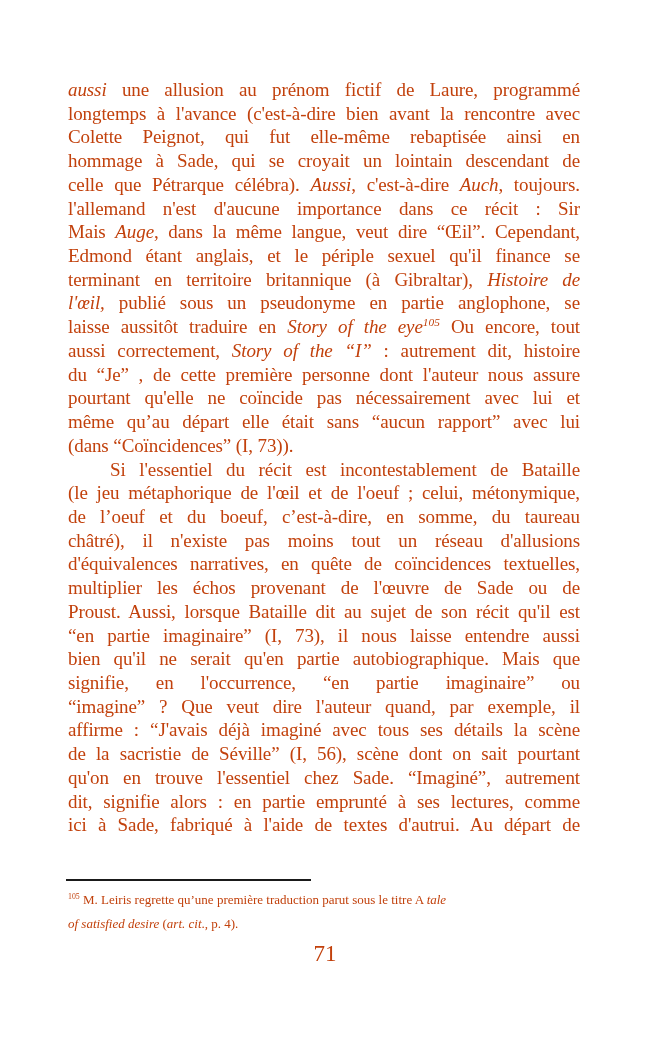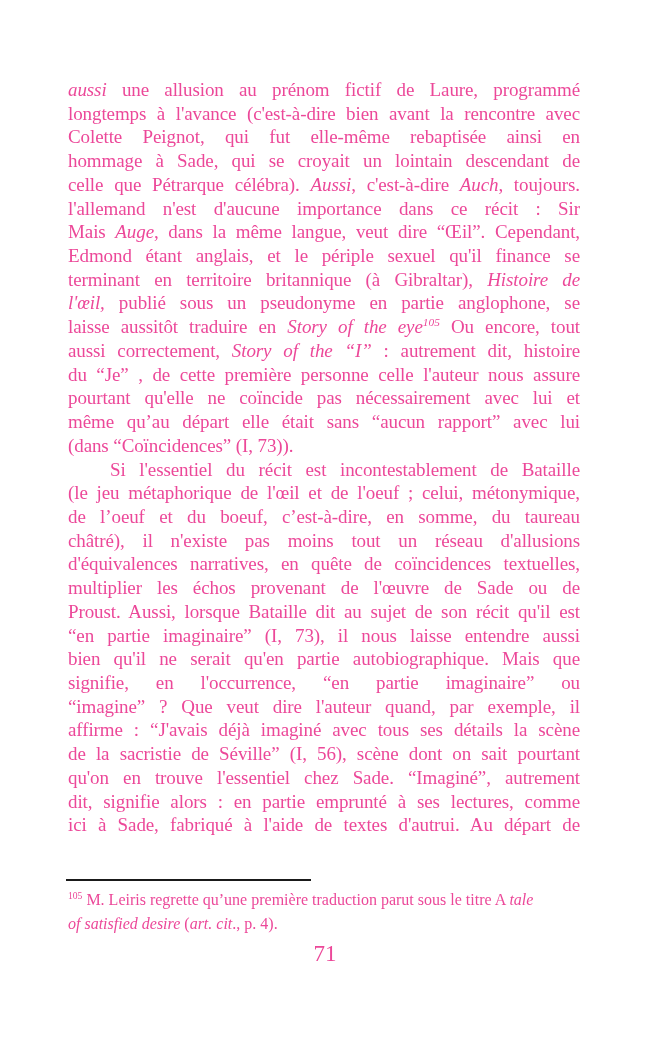--- a/index.html
+++ b/index.html
@@ -2,21 +2,21 @@
 <html><head>
 <meta charset="utf-8">
 <style>
   html,body { margin:0; padding:0; }
   .page {
     position: relative;
     width: 650px;
     height: 1037px;
     background: #ffffff;
     font-family: "Liberation Serif", "DejaVu Serif", serif;
-    color: #ec4899;
+    color: #c2410c;
     overflow: hidden;
   }
   .text-block {
     position: absolute;
     left: 68px;
     top: 78px;
     width: 512px;
   }
   .para { margin: 0; padding: 0; }
   .bline {
@@ -48,21 +48,21 @@
     height: 2px;
     background: #1a1a1a;
   }
   .footnote-text {
     position: absolute;
     left: 68px;
     top: 888px;
     width: 512px;
   }
   .fline {
-    font-size: 16px;
+    font-size: 13px;
     line-height: 23.5px;
     height: 23.5px;
     text-align: left;
     text-align-last: left;
   }
   .page-number {
     position: absolute;
     left: 0;
     top: 941px;
     width: 100%;
@@ -82,21 +82,21 @@
         <div class="bline"><span>Colette Peignot, qui fut elle-même rebaptisée ainsi en</span></div>
         <div class="bline"><span>hommage à Sade, qui se croyait un lointain descendant de</span></div>
         <div class="bline"><span>celle que Pétrarque célébra). </span><span class="it">Aussi</span><span>, c'est-à-dire </span><span class="it">Auch</span><span>, toujours.</span></div>
         <div class="bline"><span>l'allemand n'est d'aucune importance dans ce récit : Sir</span></div>
         <div class="bline"><span>Mais </span><span class="it">Auge</span><span>, dans la même langue, veut dire “Œil”. Cependant,</span></div>
         <div class="bline"><span>Edmond étant anglais, et le périple sexuel qu'il finance se</span></div>
         <div class="bline"><span>terminant en territoire britannique (à Gibraltar), </span><span class="it">Histoire de</span></div>
         <div class="bline"><span class="it">l'œil,</span><span> publié sous un pseudonyme en partie anglophone, se</span></div>
         <div class="bline"><span>laisse aussitôt traduire en </span><span class="it">Story of the eye</span><sup class="it">105</sup><span> Ou encore, tout</span></div>
         <div class="bline"><span>aussi correctement, </span><span class="it">Story of the “I”</span><span> : autrement dit, histoire</span></div>
-        <div class="bline"><span>du “Je” , de cette première personne celle l'auteur nous assure</span></div>
+        <div class="bline"><span>du “Je” , de cette première personne dont l'auteur nous assure</span></div>
         <div class="bline"><span>pourtant qu'elle ne coïncide pas nécessairement avec lui et</span></div>
         <div class="bline"><span>même qu’au départ elle était sans “aucun rapport” avec lui</span></div>
         <div class="bline plain"><span>(dans “Coïncidences” (I, 73)).</span></div>
       </div>
       <div class="para">
         <div class="bline indent"><span>Si l'essentiel du récit est incontestablement de Bataille</span></div>
         <div class="bline"><span>(le jeu métaphorique de l'œil et de l'oeuf ; celui, métonymique,</span></div>
         <div class="bline"><span>de l’oeuf et du boeuf, c’est-à-dire, en somme, du taureau</span></div>
         <div class="bline"><span>châtré), il n'existe pas moins tout un réseau d'allusions</span></div>
         <div class="bline"><span>d'équivalences narratives, en quête de coïncidences textuelles,</span></div>

